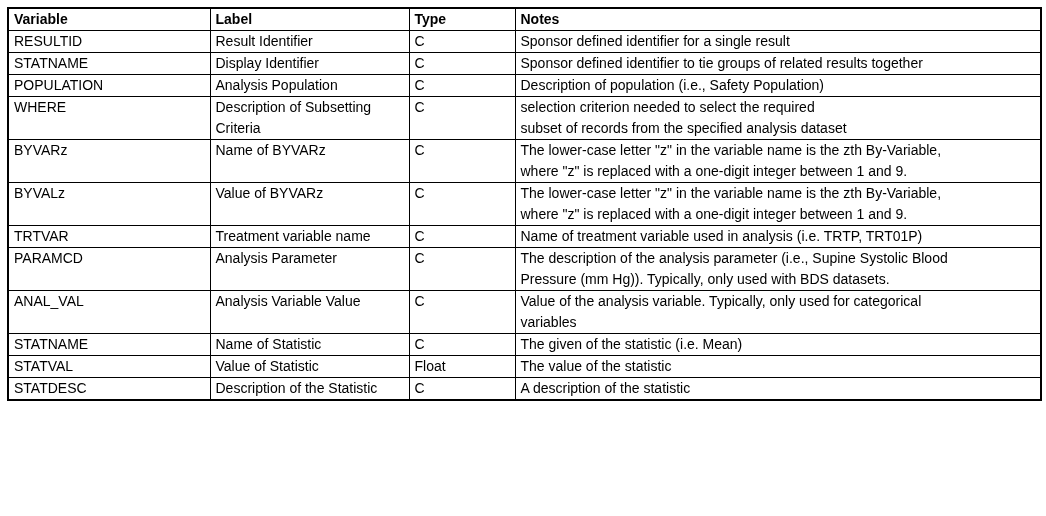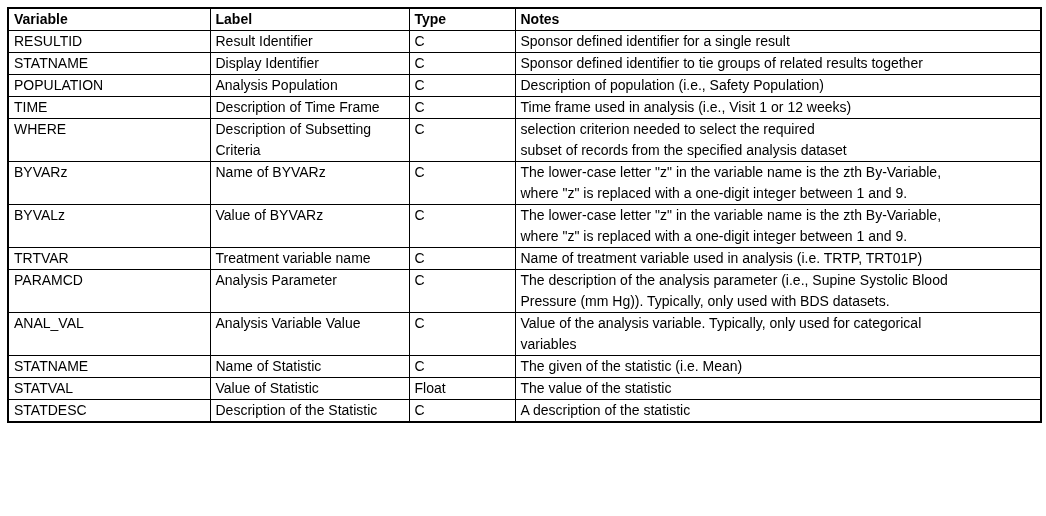--- a/index.html
+++ b/index.html
@@ -73,26 +73,20 @@
     <td>C</td>
     <td>Sponsor defined identifier to tie groups of related results together</td>
   </tr>
         <tr>
     <td>POPULATION</td>
     <td>Analysis Population</td>
     <td>C</td>
     <td>Description of population (i.e., Safety Population)</td>
   </tr>
         <tr>
-    <td>TIME</td>
-    <td>Description of Time Frame</td>
-    <td>C</td>
-    <td>Time frame used in analysis (i.e., Visit 1 or 12 weeks)</td>
-  </tr>
-        <tr>
     <td>WHERE</td>
     <td>Description of Subsetting
 Criteria</td>
     <td>C</td>
     <td>selection criterion needed to select the required
 subset of records from the specified analysis dataset</td>
   </tr>
         <tr>
     <td>BYVARz</td>
     <td>Name of BYVARz</td>

